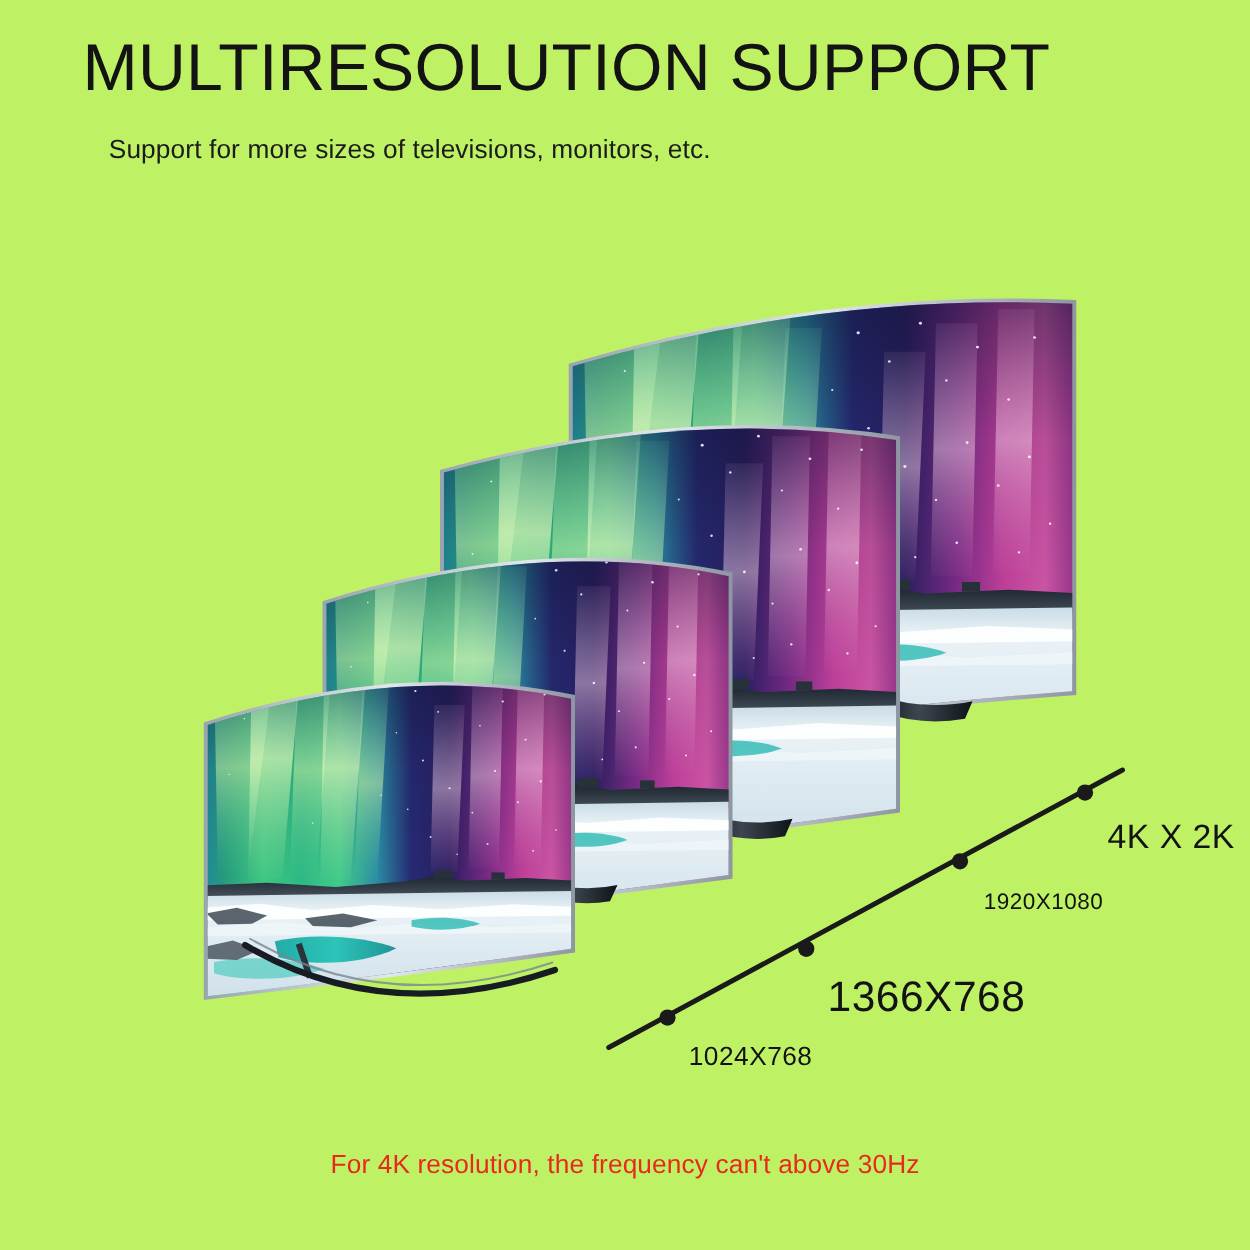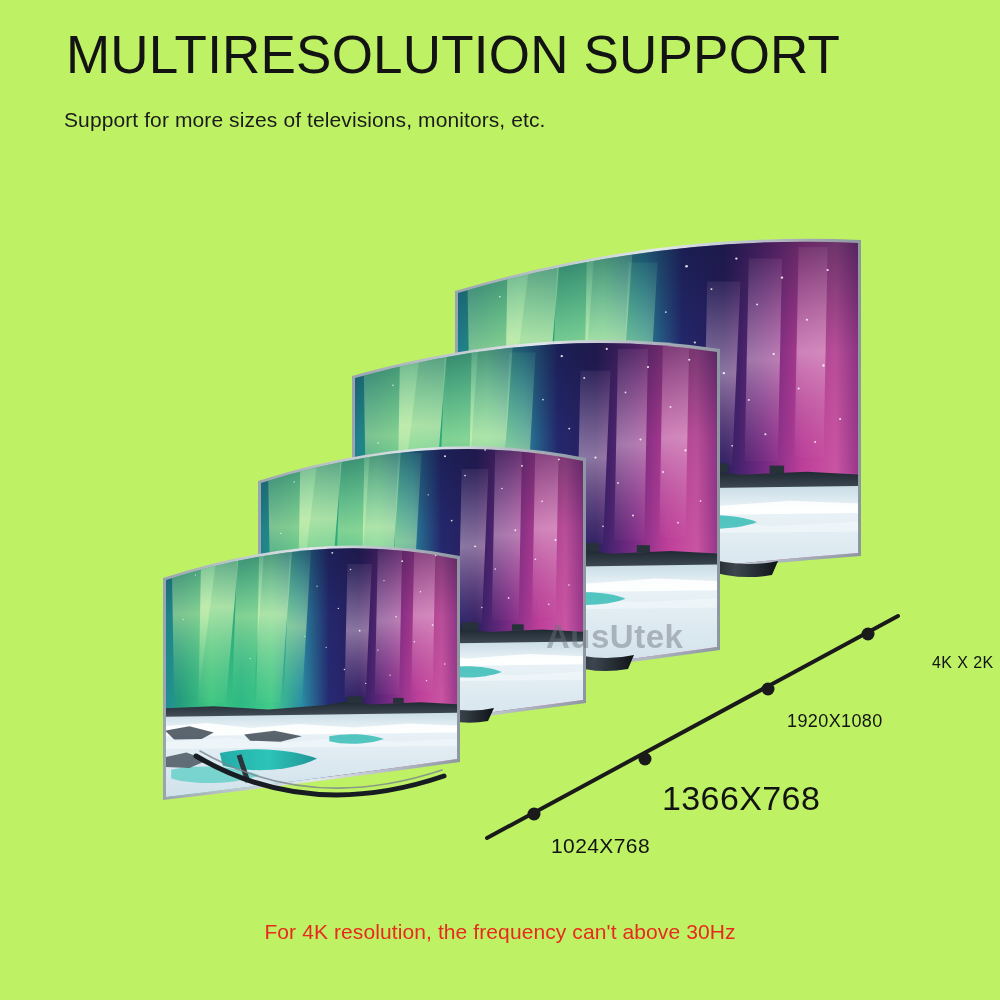--- a/index.html
+++ b/index.html
@@ -30,21 +30,21 @@
     top: 27px;
     font-size: 53px;
     line-height: 1.06;
     font-weight: 400;
     letter-spacing: 0.2px;
     color: #131313;
     white-space: nowrap;
   }
   .subline {
     position: absolute;
-    left: 64px;
+    left: 87px;
     font-size: 21px;
     font-weight: 400;
     color: #1b1b1b;
     white-space: nowrap;
     letter-spacing: 0.1px;
   }
   .subline-1 { top: 108px; }
   .subline-2 { top: 151px; }
 
   
@@ -277,21 +277,20 @@
             <circle cx="768" cy="689" r="6.5" fill="#1a1a1a"></circle>
             <circle cx="868" cy="634" r="6.5" fill="#1a1a1a"></circle>
           </g>
       </g>
     </svg>
 
     <div id="scaleLabels">
         <div style="position: absolute; left: 551px; top: 834px; font-size: 21px; color: rgb(19, 19, 19); white-space: nowrap; letter-spacing: 0.4px;">1024X768</div>
         <div style="position: absolute; left: 662px; top: 779px; font-size: 34px; color: rgb(19, 19, 19); white-space: nowrap; letter-spacing: 0.4px;">1366X768</div>
         <div style="position: absolute; left: 787px; top: 711px; font-size: 18px; color: rgb(19, 19, 19); white-space: nowrap; letter-spacing: 0.4px;">1920X1080</div>
-        <div style="position: absolute; left: 932px; top: 654px; font-size: 16px; color: rgb(19, 19, 19); white-space: nowrap; letter-spacing: 0.4px;">4K X 2K</div>
+        <div style="position: absolute; left: 886px; top: 654px; font-size: 27px; color: rgb(19, 19, 19); white-space: nowrap; letter-spacing: 0.4px;">4K X 2K</div>
       </div>
   </div>
 
-  <div class="wm">AusUtek</div>
 
   <div class="footnote">For 4K resolution, the frequency can't above 30Hz</div>
 
 </div>
 
 </body></html>

